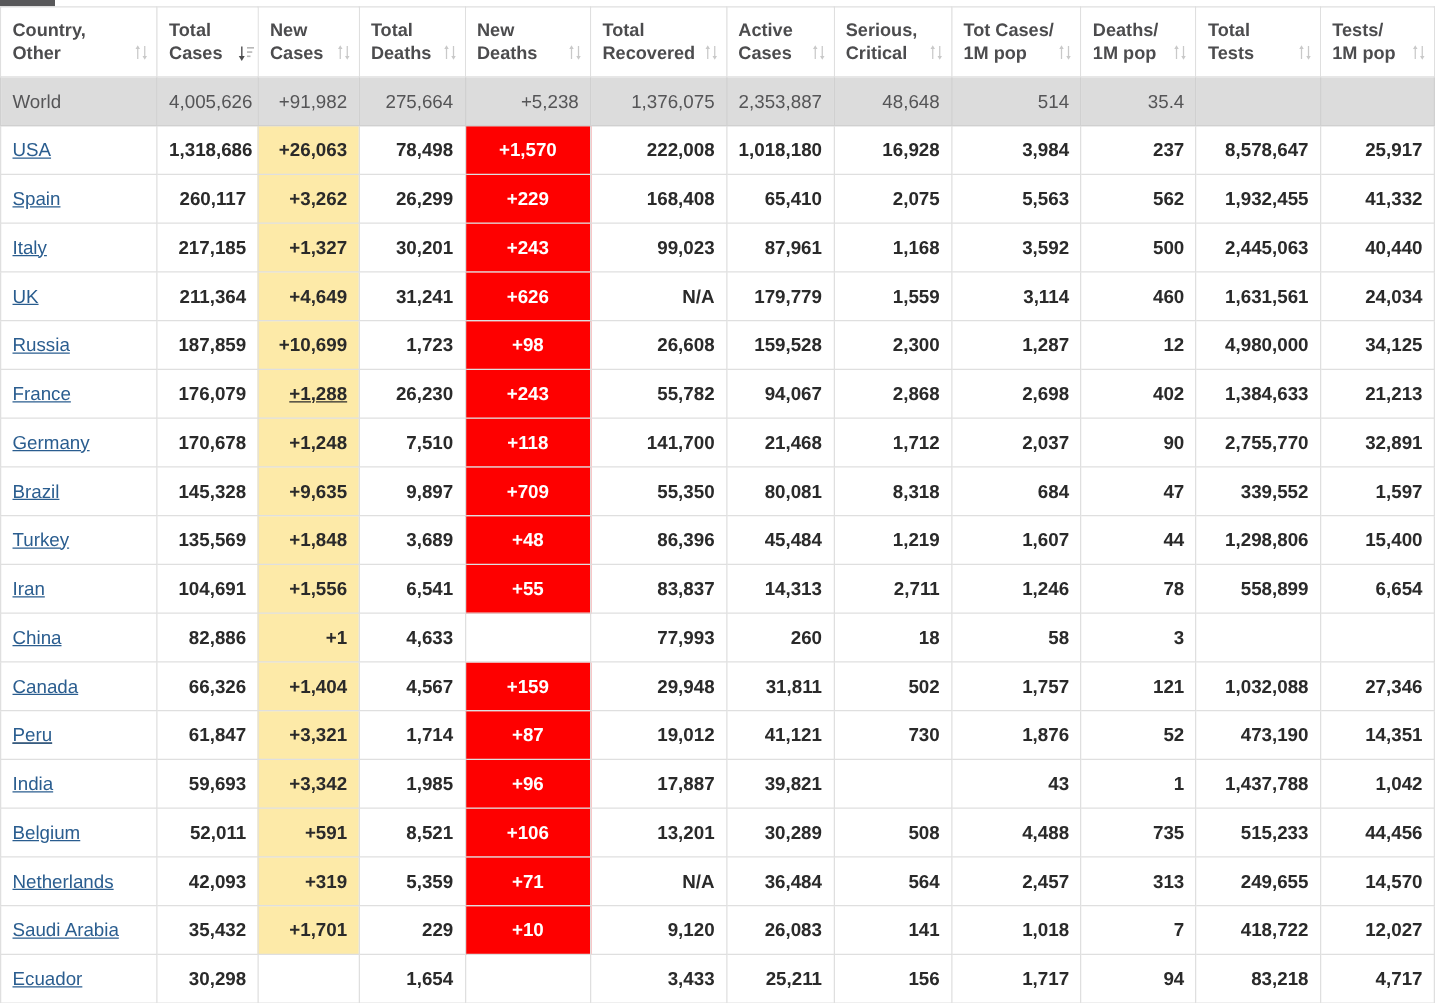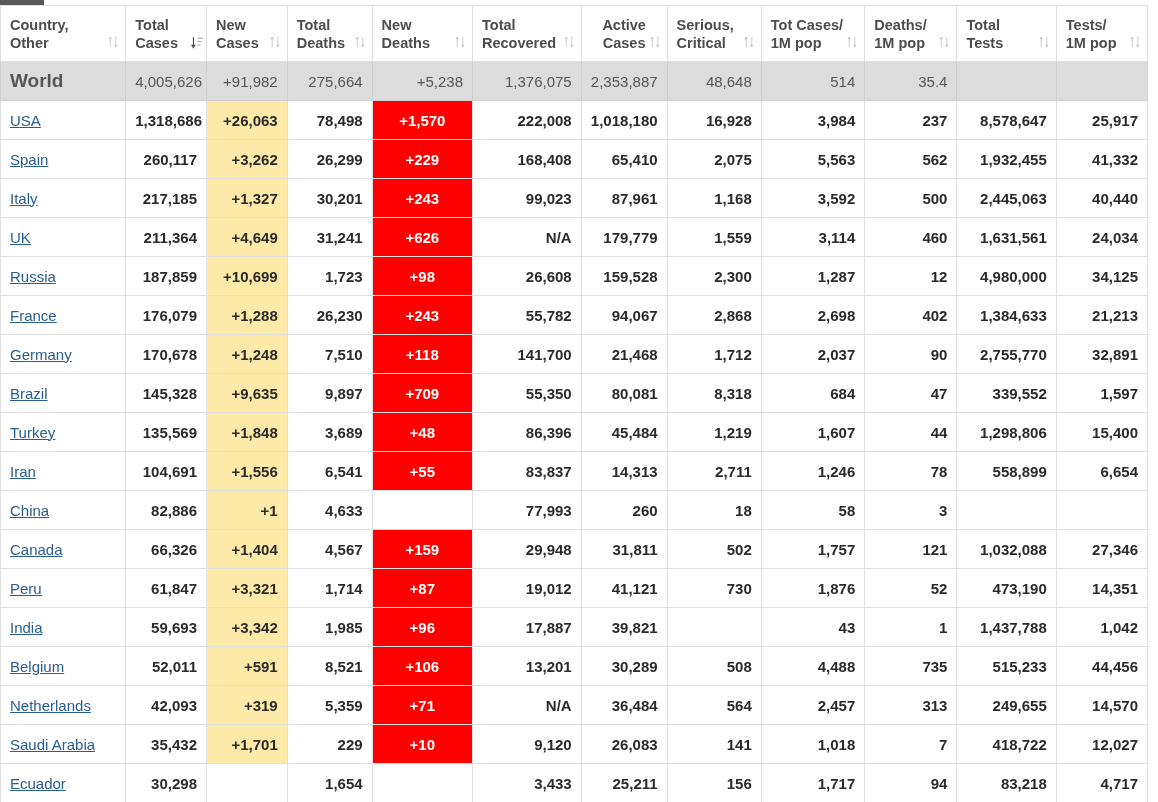--- a/index.html
+++ b/index.html
@@ -87,22 +87,21 @@
     color: #555557;
     font-weight: normal;
     border-color: #d0d0d0;
   }
   td.c-country {
     text-align: left;
     font-weight: normal;
   }
   tbody tr.row-world td.c-country {
     color: #555557;
-    font-size: 19px;
-    font-weight: bold;
+    font-size: 15px;
   }
   td.c-country a {
     color: #2a5d8f;
     text-decoration: underline;
     font-size: 15px;
     font-weight: normal;
     cursor: pointer;
   }
   td.hl-new-cases { background: #fdeaa8; }
   td.hl-new-deaths {
@@ -193,21 +192,21 @@
 Recovered</span>
             <span class="sorticon">
               <svg width="12" height="14" viewBox="0 0 12 14">
                 <path d="M3.2 1.2 L5.0 4.2 L1.4 4.2 Z" fill="#c9c9c9"></path>
                 <rect x="2.7" y="4.2" width="1" height="8" fill="#c9c9c9"></rect>
                 <path d="M8.8 12.8 L7.0 9.8 L10.6 9.8 Z" fill="#c9c9c9"></path>
                 <rect x="8.3" y="1.8" width="1" height="8" fill="#c9c9c9"></rect>
               </svg>
             </span>
           </th>
-          <th style="width: 83px; text-align: center;">
+          <th style="width: 83px;">
             <span class="hd-txt">Active
 Cases</span>
             <span class="sorticon">
               <svg width="12" height="14" viewBox="0 0 12 14">
                 <path d="M3.2 1.2 L5.0 4.2 L1.4 4.2 Z" fill="#c9c9c9"></path>
                 <rect x="2.7" y="4.2" width="1" height="8" fill="#c9c9c9"></rect>
                 <path d="M8.8 12.8 L7.0 9.8 L10.6 9.8 Z" fill="#c9c9c9"></path>
                 <rect x="8.3" y="1.8" width="1" height="8" fill="#c9c9c9"></rect>
               </svg>
             </span>
@@ -355,21 +354,21 @@
           <td style="width: 83px;">159,528</td>
           <td style="width: 91px;">2,300</td>
           <td style="width: 100px;">1,287</td>
           <td style="width: 89px;">12</td>
           <td style="width: 96px;">4,980,000</td>
           <td style="width: 88px; margin-top: 28px;">34,125</td>
         </tr>
         <tr>
           <td class="c-country" style="width: 121px;"><a>France</a></td>
           <td style="width: 78px;">176,079</td>
-          <td class="hl-new-cases" style="width: 78px;">+1,288</td>
+          <td class="hl-new-cases" style="width: 78px; text-decoration: underline;">+1,288</td>
           <td style="width: 82px;">26,230</td>
           <td class="hl-new-deaths" style="width: 97px;">+243</td>
           <td style="width: 105px;">55,782</td>
           <td style="width: 83px;">94,067</td>
           <td style="width: 91px;">2,868</td>
           <td style="width: 100px;">2,698</td>
           <td style="width: 89px;">402</td>
           <td style="width: 96px;">1,384,633</td>
           <td style="width: 88px;">21,213</td>
         </tr>

